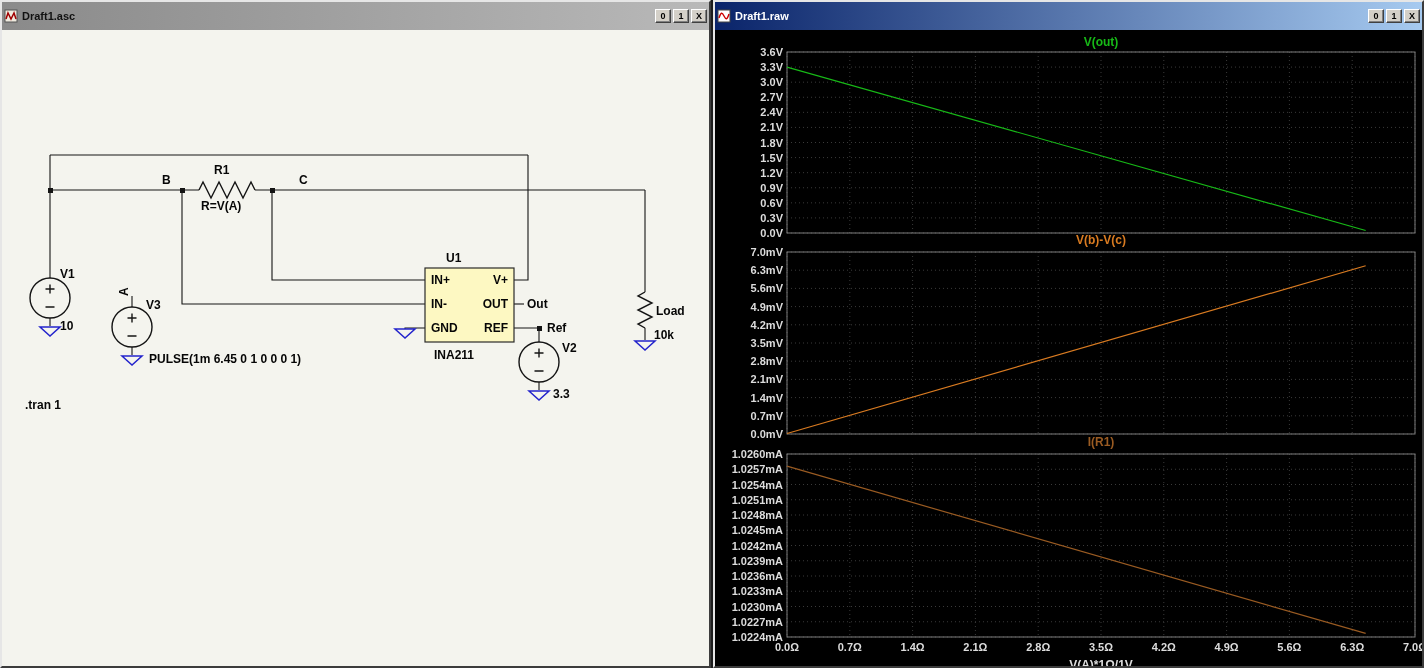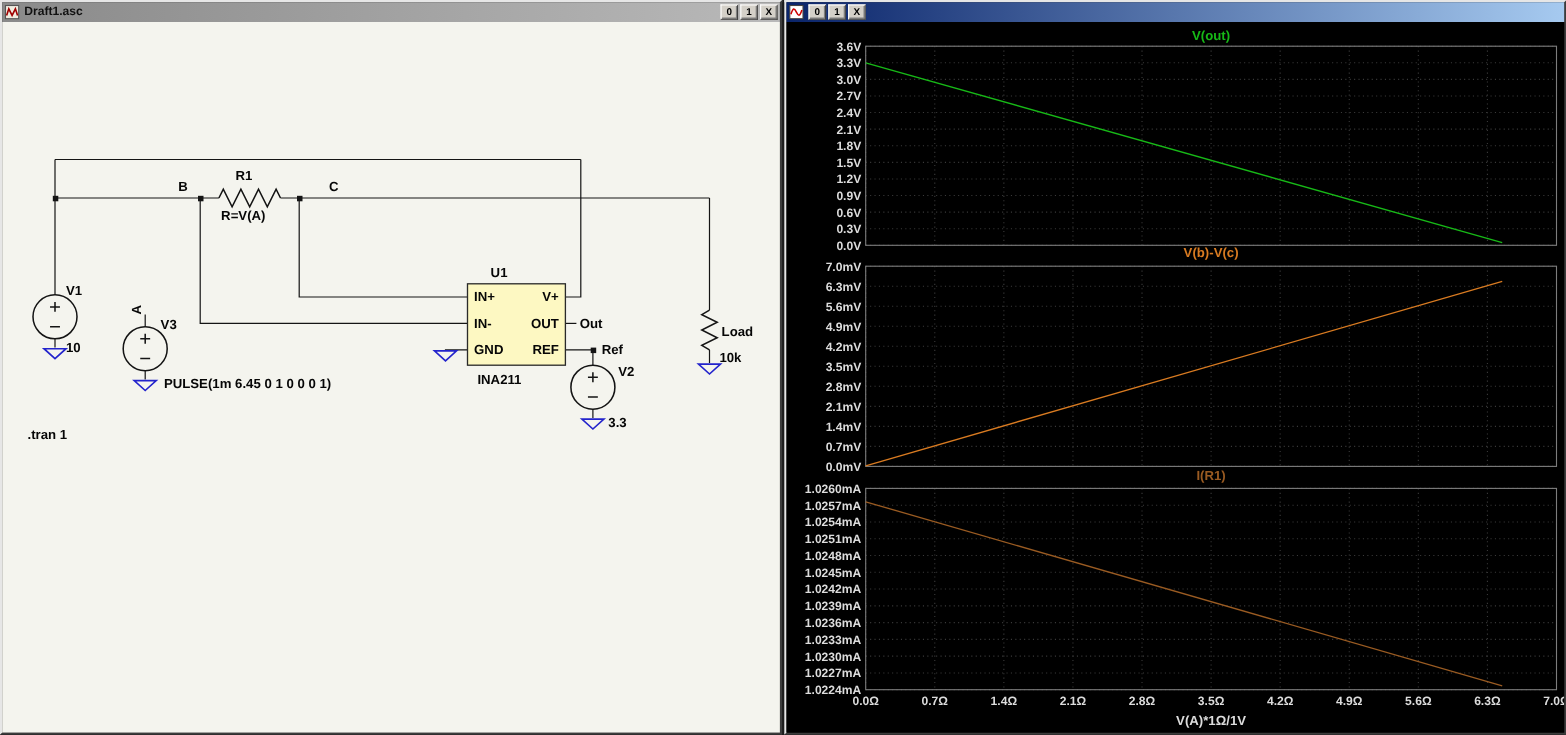--- a/index.html
+++ b/index.html
@@ -4,21 +4,21 @@
 <style>
   * { margin:0; padding:0; box-sizing:border-box; }
   body { font-family:"Liberation Sans", sans-serif; background:#222; }
   .app { width:1424px; height:668px; display:flex; background:#1c1c1c; }
   .window { height:668px; border:2px solid; border-color:#e6e6e6 #3c3c3c #3c3c3c #e6e6e6;
             display:flex; flex-direction:column; }
   .window.left  { width:711px; }
   .window.right { width:711px; margin-left:2px; }
 
   .titlebar { height:18px; flex:0 0 18px; display:flex; align-items:center;
-              padding:4px 2px; gap:4px; font-size:11px; font-weight:bold; }
+              padding:14px 2px; gap:4px; font-size:11px; font-weight:bold; }
   .titlebar.inactive { background:linear-gradient(to right,#8a8a8a,#b9b9b9); color:#111; }
   .titlebar.active   { background:linear-gradient(to right,#0a246a,#a6caf0); color:#fff; }
   .ticon { width:14px; height:14px; display:inline-flex; }
   .ttext { flex:1; white-space:nowrap; overflow:hidden; }
   .tbuttons { display:flex; gap:2px; }
   .tb { width:16px; height:14px; background:#d4d0c8; color:#000;
         border:1px solid; border-color:#ffffff #404040 #404040 #ffffff;
         box-shadow:inset -1px -1px 0 #808080;
         font:bold 9px "Liberation Sans",sans-serif; line-height:11px; text-align:center; padding:0; }
 
@@ -164,20 +164,21 @@
   </div>
 
   <div class="window right">
     <div class="titlebar active">
       <span class="ticon">
         <svg width="14" height="14" viewBox="0 0 14 14">
           <rect x="1" y="1" width="12" height="12" fill="#ffffff" stroke="#444"></rect>
           <path d="M2,9 C4,3 5,3 7,7 C9,11 10,11 12,5" fill="none" stroke="#cc0000" stroke-width="1.4"></path>
         </svg>
       </span>
+      <span class="ttext">Draft1.raw</span>
       <span class="tbuttons">
         <button class="tb">0</button>
         <button class="tb">1</button>
         <button class="tb">X</button>
       </span>
     </div>
 
     <div class="canvas waveform">
       <svg id="wave-svg" width="707" height="646" viewBox="0 0 707 646">
           <g>

